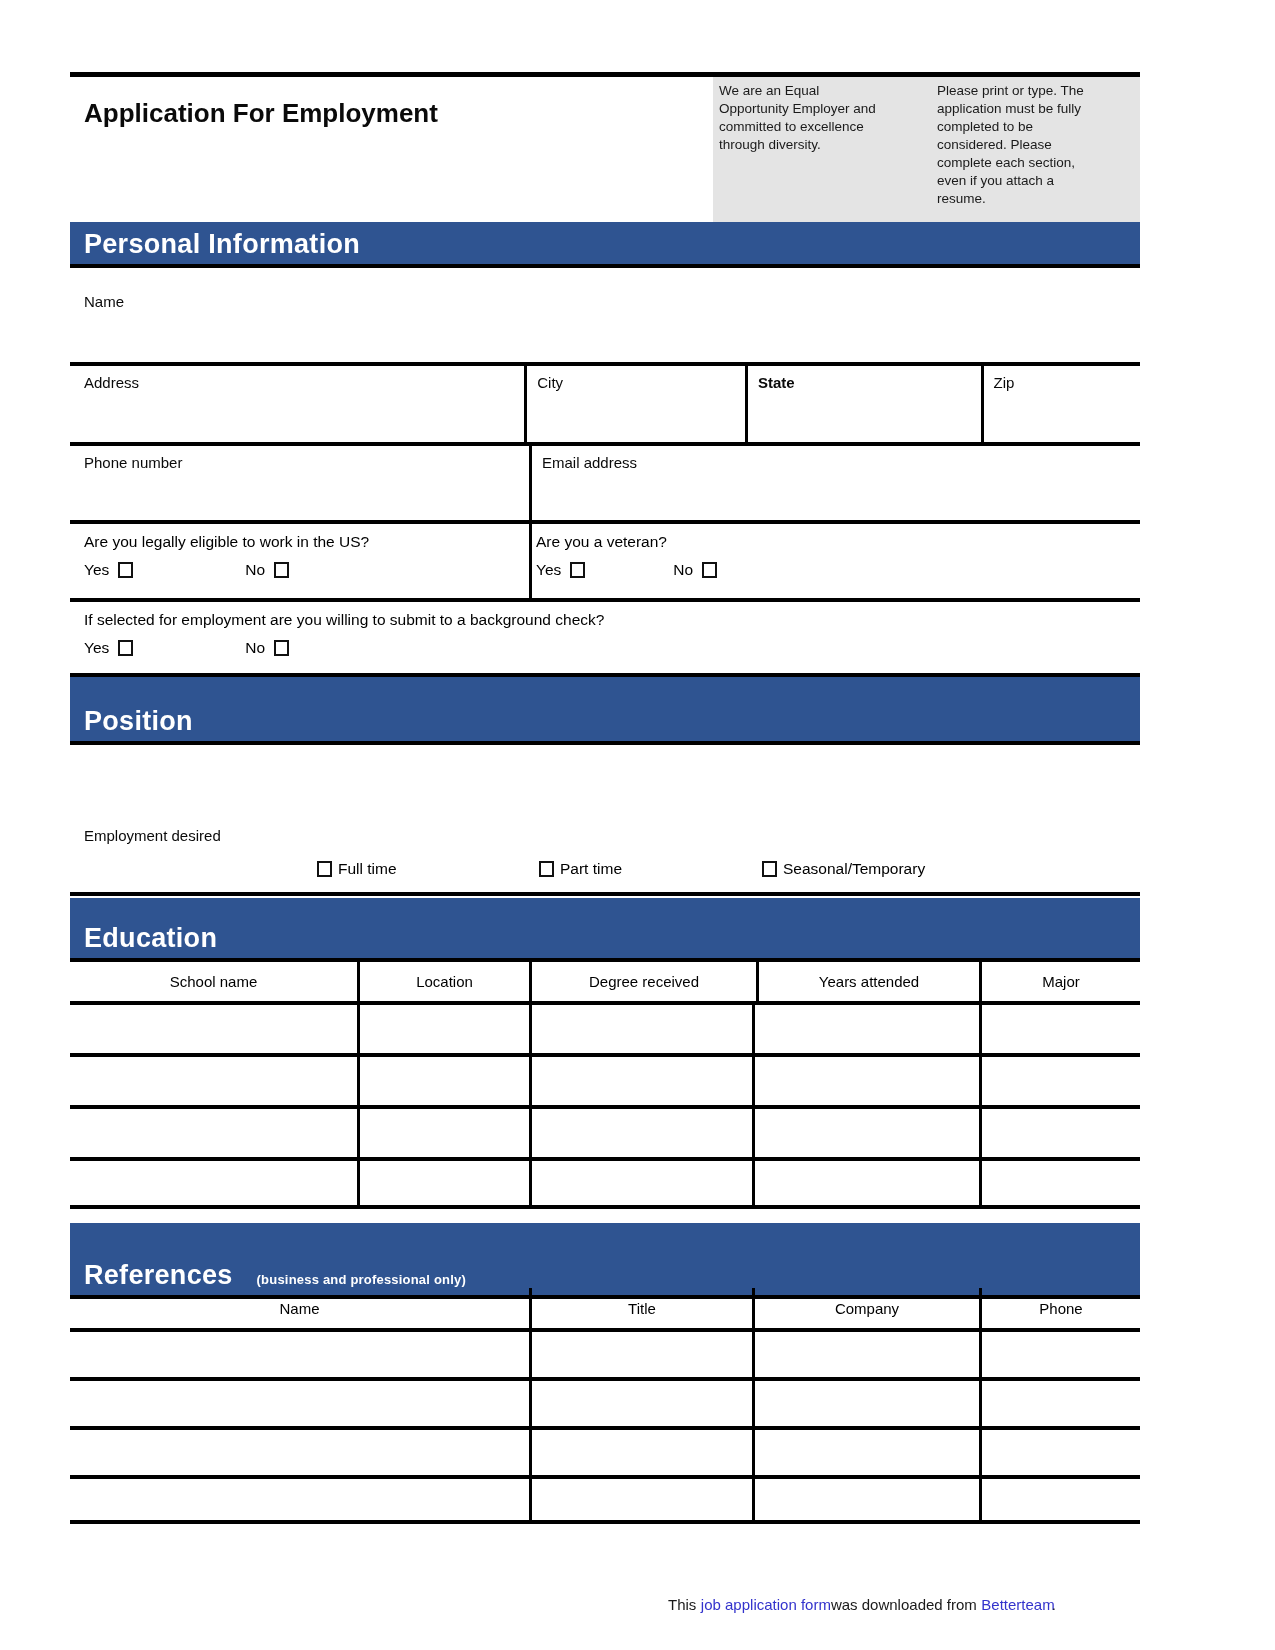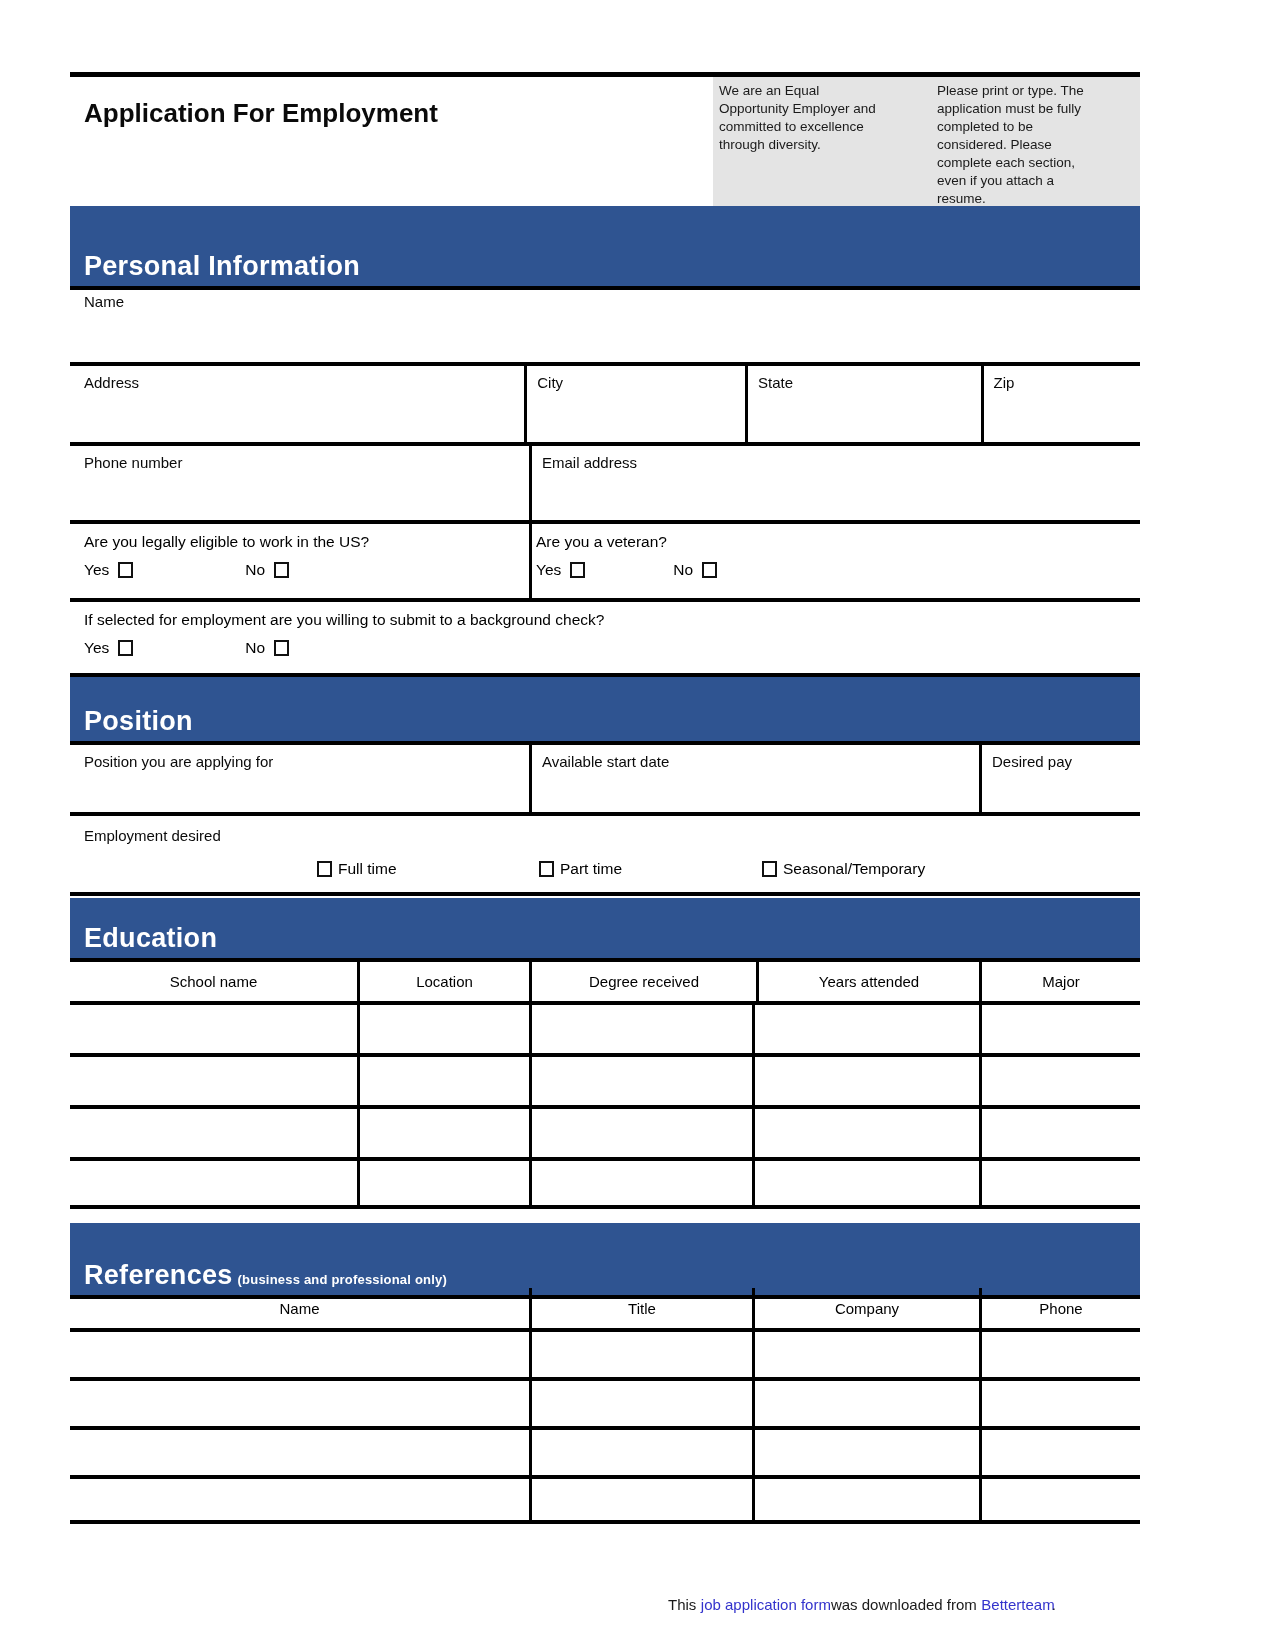--- a/index.html
+++ b/index.html
@@ -33,38 +33,38 @@
   .section-bar {
     position: absolute; left: 70px; width: 1070px;
     background: #2f5491;
     border-bottom: 4px solid #000;
     color: #ffffff;
     display: flex; align-items: flex-end;
     padding: 0 0 4px 14px;
     font-weight: bold; font-size: 27px;
     letter-spacing: 0.3px;
   }
-  .section-sub { font-size: 13px; font-weight: bold; margin-left: 5px; padding-bottom: 4px; letter-spacing: 0.2px; }
-
-  #bar-personal   { top: 206px; height: 84px; }
+  .section-sub { font-size: 13px; font-weight: bold; margin-left: 24px; padding-bottom: 4px; letter-spacing: 0.2px; }
+
+  #bar-personal   { top: 222px; height: 46px; }
   #bar-position   { top: 677px; height: 68px; }
   #bar-education  { top: 898px; height: 64px; }
   #bar-references { top: 1223px; height: 76px; }
 
   .label { font-size: 15px; color: #0a0a0a; }
 
   #row-name { top: 287px; height: 75px; padding: 6px 0 0 14px; }
 
   .frow { position: absolute; left: 70px; width: 1070px; display: flex; }
   .cell { height: 100%; padding: 8px 0 0 10px; }
   .cell.first { padding-left: 14px; }
   .vdiv { border-left: 3px solid #000; }
 
   #row-address { top: 362px; height: 80px; border-top: 4px solid #000; }
-  .w-a1 { width: 459px; } .w-a2 { width: 223px; } .w-a3 { width: 238px; } .w-a4 { width: 161px; }
+  .w-a1 { width: 459px; } .w-a2 { width: 223px; } .w-a3 { width: 238px; font-weight: bold; } .w-a4 { width: 161px; }
 
   #row-phone { top: 442px; height: 78px; border-top: 4px solid #000; }
   .w-p1 { width: 459px; } .w-p2 { width: 611px; }
 
   #row-elig { top: 520px; height: 78px; border-top: 4px solid #000; }
   #row-elig .cell { padding-top: 9px; }
   #row-elig .cell.vdiv { padding-left: 4px; }
 
   #row-bg { top: 598px; height: 79px; border-top: 4px solid #000; border-bottom: 4px solid #000; padding: 9px 0 0 14px; }
 
@@ -186,31 +186,20 @@
       <span class="checkbox"></span>
       <span class="yn-label gap-left">No</span>
       <span class="checkbox"></span>
     </div>
   </div>
 
   <div class="section-bar" id="bar-position">
     <span>Position</span>
   </div>
 
-  <div class="frow" id="row-position">
-    <div class="cell first w-q1">
-      <span class="label">Position you are applying for</span>
-    </div>
-    <div class="cell vdiv w-q2">
-      <span class="label">Available start date</span>
-    </div>
-    <div class="cell vdiv w-q3">
-      <span class="label">Desired pay</span>
-    </div>
-  </div>
 
   <div class="frow" id="row-employ">
     <span class="label emp-label">Employment desired</span>
     <span class="opt" id="opt-full">
       <span class="checkbox"></span>
       <span>Full time</span>
     </span>
     <span class="opt" id="opt-part">
       <span class="checkbox"></span>
       <span>Part time</span>

